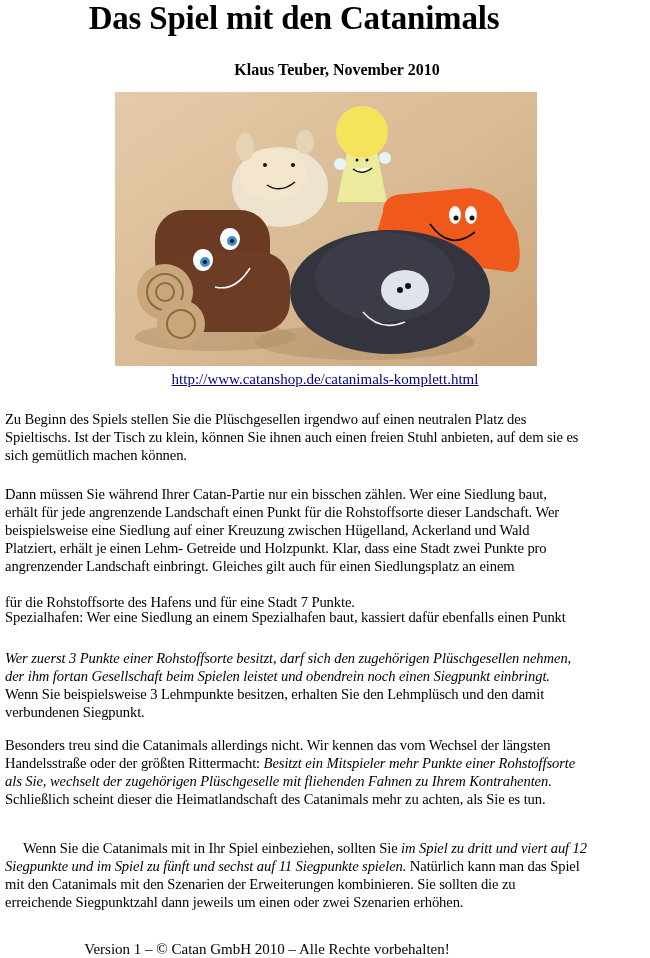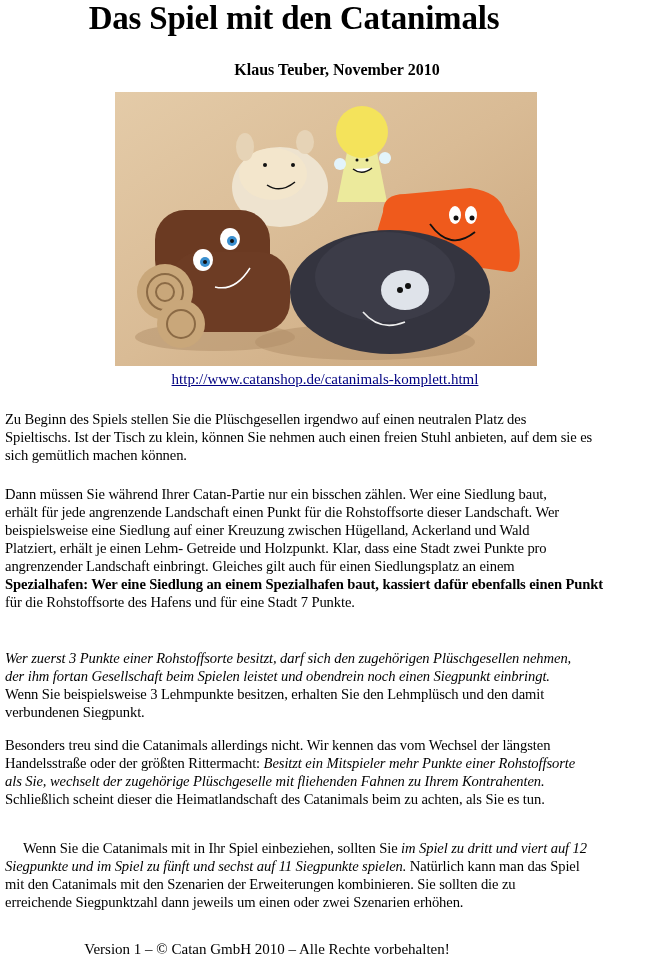--- a/index.html
+++ b/index.html
@@ -87,37 +87,37 @@
       <path d="M248 220 Q265 240 290 230" stroke="#eee" stroke-width="1.6" fill="none"></path>
     </svg>
   </div>
 
   <div class="link">
     <a href="#">http://www.catanshop.de/catanimals-komplett.html</a>
   </div>
 
   <div id="body-text">
       <div class="ln" style="top: 410px; text-align: center;"><span>Zu Beginn des Spiels stellen Sie die Plüschgesellen irgendwo auf einen neutralen Platz des</span></div>
-      <div class="ln" style="top: 428px;"><span>Spieltischs. Ist der Tisch zu klein, können Sie nehmen auch einen freien Stuhl anbieten, auf dem sie es</span></div>
+      <div class="ln" style="top: 428px;"><span>Spieltischs. Ist der Tisch zu klein, können Sie ihnen auch einen freien Stuhl anbieten, auf dem sie es</span></div>
       <div class="ln" style="top: 446px;"><span>sich gemütlich machen können.</span></div>
       <div class="ln" style="top: 485px;"><span>Dann müssen Sie während Ihrer Catan-Partie nur ein bisschen zählen. Wer eine Siedlung baut,</span></div>
       <div class="ln" style="top: 503px;"><span>erhält für jede angrenzende Landschaft einen Punkt für die Rohstoffsorte dieser Landschaft. Wer</span></div>
       <div class="ln" style="top: 521px;"><span>beispielsweise eine Siedlung auf einer Kreuzung zwischen Hügelland, Ackerland und Wald</span></div>
       <div class="ln" style="top: 539px;"><span>Platziert, erhält je einen Lehm- Getreide und Holzpunkt. Klar, dass eine Stadt zwei Punkte pro</span></div>
       <div class="ln" style="top: 557px;"><span>angrenzender Landschaft einbringt. Gleiches gilt auch für einen Siedlungsplatz an einem</span></div>
-      <div class="ln" style="top: 575px; font-weight: bold;"><span>Spezialhafen: Wer eine Siedlung an einem Spezialhafen baut, kassiert dafür ebenfalls einen Punkt</span></div>
+      <div class="ln" style="top: 608px;"><span>Spezialhafen: Wer eine Siedlung an einem Spezialhafen baut, kassiert dafür ebenfalls einen Punkt</span></div>
       <div class="ln" style="top: 593px;"><span>für die Rohstoffsorte des Hafens und für eine Stadt 7 Punkte.</span></div>
       <div class="ln" style="top: 649px;"><i>Wer zuerst 3 Punkte einer Rohstoffsorte besitzt, darf sich den zugehörigen Plüschgesellen nehmen,</i></div>
       <div class="ln" style="top: 667px;"><i>der ihm fortan Gesellschaft beim Spielen leistet und obendrein noch einen Siegpunkt einbringt.</i></div>
       <div class="ln" style="top: 685px;"><span>Wenn Sie beispielsweise 3 Lehmpunkte besitzen, erhalten Sie den Lehmplüsch und den damit</span></div>
       <div class="ln" style="top: 703px;"><span>verbundenen Siegpunkt.</span></div>
       <div class="ln" style="top: 736px;"><span>Besonders treu sind die Catanimals allerdings nicht. Wir kennen das vom Wechsel der längsten</span></div>
       <div class="ln" style="top: 754px;"><span>Handelsstraße oder der größten Rittermacht: </span><i>Besitzt ein Mitspieler mehr Punkte einer Rohstoffsorte</i></div>
-      <div class="ln" style="top: 772px;"><i>als Sie, wechselt der zugehörige Plüschgeselle mit fliehenden Fahnen zu Ihrem Kontrahenten.</i></div>
-      <div class="ln" style="top: 790px;"><span>Schließlich scheint dieser die Heimatlandschaft des Catanimals beim zu achten, als Sie es tun.</span></div>
+      <div class="ln" style="top: 772px;"><i>als Sie, wechselt der zugehörigen Plüschgeselle mit fliehenden Fahnen zu Ihrem Kontrahenten.</i></div>
+      <div class="ln" style="top: 790px;"><span>Schließlich scheint dieser die Heimatlandschaft des Catanimals mehr zu achten, als Sie es tun.</span></div>
       <div class="ln" style="top: 839px; margin-left: 18px;"><span>Wenn Sie die Catanimals mit in Ihr Spiel einbeziehen, sollten Sie </span><i>im Spiel zu dritt und viert auf 12</i></div>
       <div class="ln" style="top: 857px;"><i>Siegpunkte und im Spiel zu fünft und sechst auf 11 Siegpunkte spielen.</i><span> Natürlich kann man das Spiel</span></div>
       <div class="ln" style="top: 875px;"><span>mit den Catanimals mit den Szenarien der Erweiterungen kombinieren. Sie sollten die zu</span></div>
       <div class="ln" style="top: 893px;"><span>erreichende Siegpunktzahl dann jeweils um einen oder zwei Szenarien erhöhen.</span></div>
     </div>
 
   <div class="footer">Version 1 – © Catan GmbH 2010 – Alle Rechte vorbehalten!</div>
 </div>
 
 </body></html>

